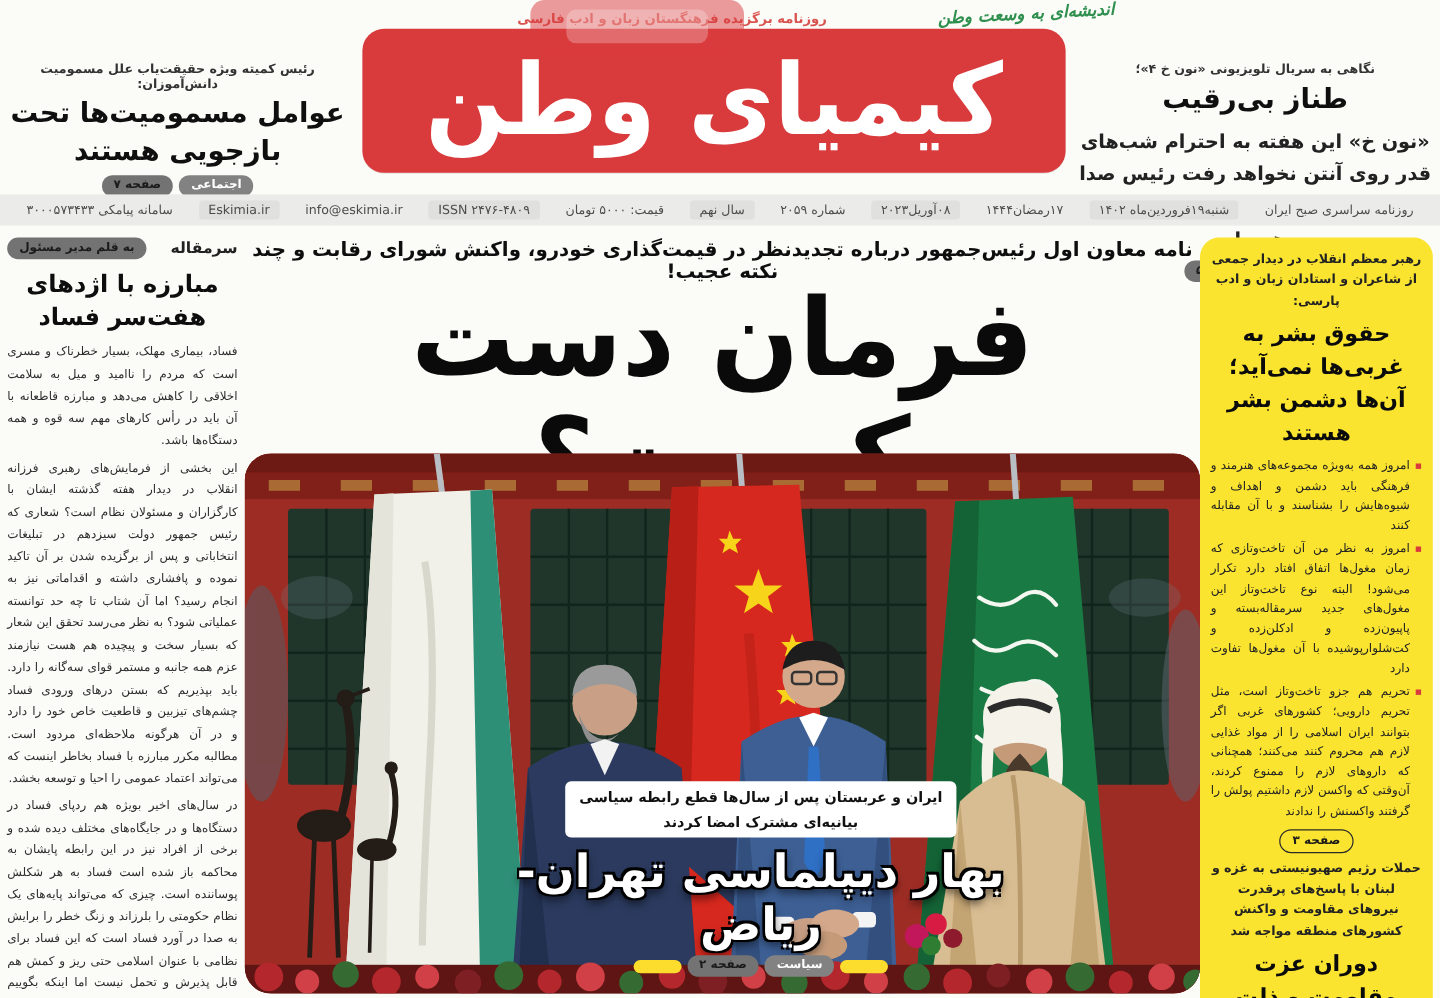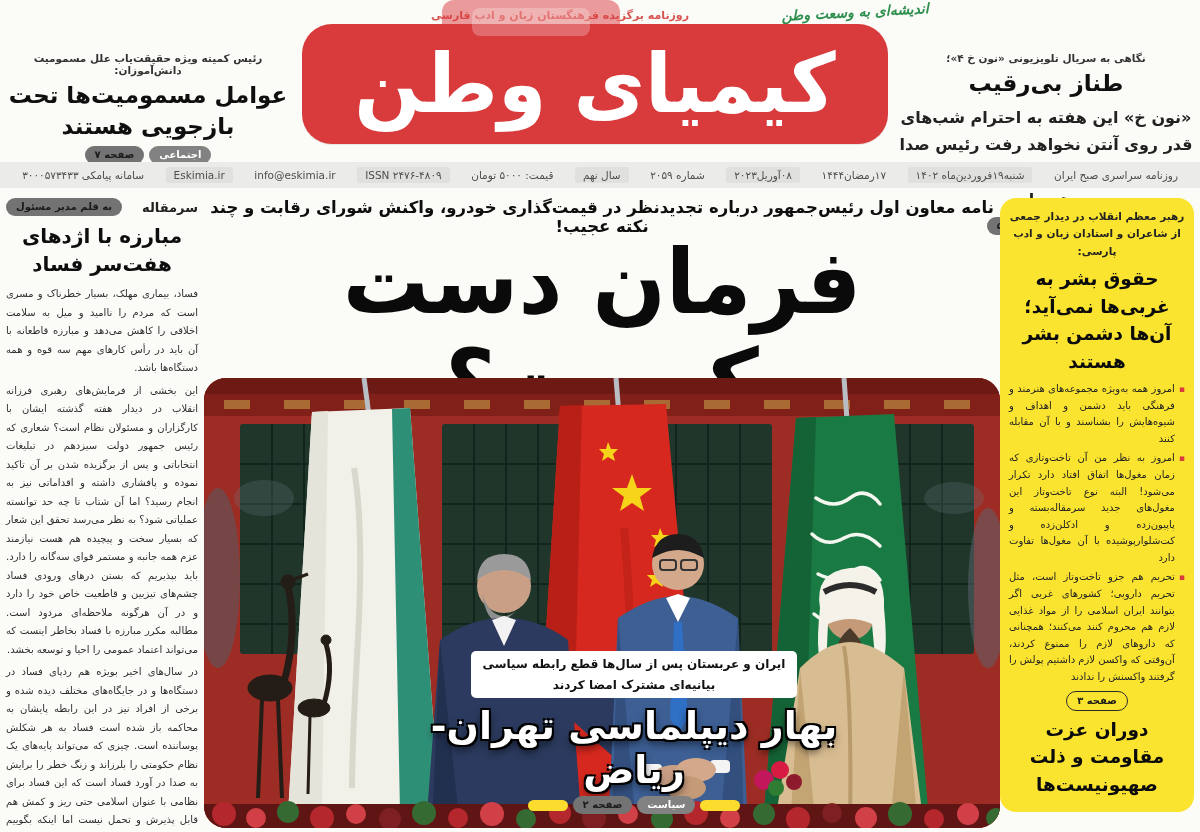--- a/index.html
+++ b/index.html
@@ -10,21 +10,21 @@
   }
   
   .pill{display:inline-block;border-radius:20px;padding:1px 10px 2px;font-size:10px;font-weight:bold;line-height:1.5;white-space:nowrap;}
   .pill-gray{background:#828282;color:#fff;}
   .pill-yellow{background:#737373;color:#1a1a1a;}
   .pill-outline{background:#fbe42f;color:#1a1a1a;border:1.5px solid #2b2b2b;}
   .badge-row{display:flex;align-items:center;justify-content:center;gap:5px;margin-top:4px;}
   .badge-seg{height:11px;background:#fcdc2d;border-radius:7px;}
 
   
-  .masthead{position:absolute;top:24px;left:302px;width:586px;height:120px;background:#d93a3c;border-radius:30px;
+  .masthead{position:absolute;top:24px;left:302px;width:586px;height:120px;background:#d93a3c;border-radius:18px;
     display:flex;align-items:center;justify-content:center;box-shadow:0 1px 0 rgba(0,0,0,.08);}
   .masthead-title{color:#fff;font-size:78px;font-weight:bold;transform:scaleY(1.05);letter-spacing:-3px;}
   .masthead-tagline{position:absolute;top:9px;left:415px;width:290px;text-align:center;color:#d9534f;font-size:11px;font-weight:bold;}
   .masthead-calligraphy{position:absolute;top:4px;left:760px;width:190px;text-align:center;color:#2f8f4e;font-size:14px;font-style:italic;font-weight:bold;transform:rotate(-3deg);}
   .watermark{position:absolute;top:0;left:442px;width:178px;height:44px;background:rgba(217,58,60,.5);border-radius:12px;}
   .watermark::after{content:"";position:absolute;inset:8px 30px;border-radius:8px;background:rgba(255,255,255,.25);}
 
   
   .top-story{position:absolute;top:52px;text-align:center;}
   .top-story .kicker{font-size:10.5px;font-weight:bold;color:#333;margin-bottom:4px;}
@@ -331,17 +331,18 @@
       <span class="bullet-icon">▪</span>
       <span>امروز به نظر من آن تاخت‌وتازی که زمان مغول‌ها اتفاق افتاد دارد تکرار می‌شود! البته نوع تاخت‌وتاز این مغول‌های جدید سرمقاله‌بسته و پاپیون‌زده و ادکلن‌زده و کت‌شلوارپوشیده با آن مغول‌ها تفاوت دارد</span>
     </div>
     <div class="bullet-item">
       <span class="bullet-icon">▪</span>
       <span>تحریم هم جزو تاخت‌وتاز است، مثل تحریم دارویی؛ کشورهای غربی اگر بتوانند ایران اسلامی را از مواد غذایی لازم هم محروم کنند می‌کنند؛ همچنانی که داروهای لازم را ممنوع کردند، آن‌وقتی که واکسن لازم داشتیم پولش را گرفتند واکسنش را ندادند</span>
     </div>
     <div class="rc-badge">
       <span class="pill pill-outline">صفحه ۳</span>
     </div>
+    <div class="rc-kicker">حملات رژیم صهیونیستی به غزه و لبنان با پاسخ‌های پرقدرت نیروهای مقاومت و واکنش کشورهای منطقه مواجه شد</div>
     <div class="rc-headline">دوران عزت مقاومت و ذلت صهیونیست‌ها</div>
 
   </div>
 
 </div>
 
 </body></html>

